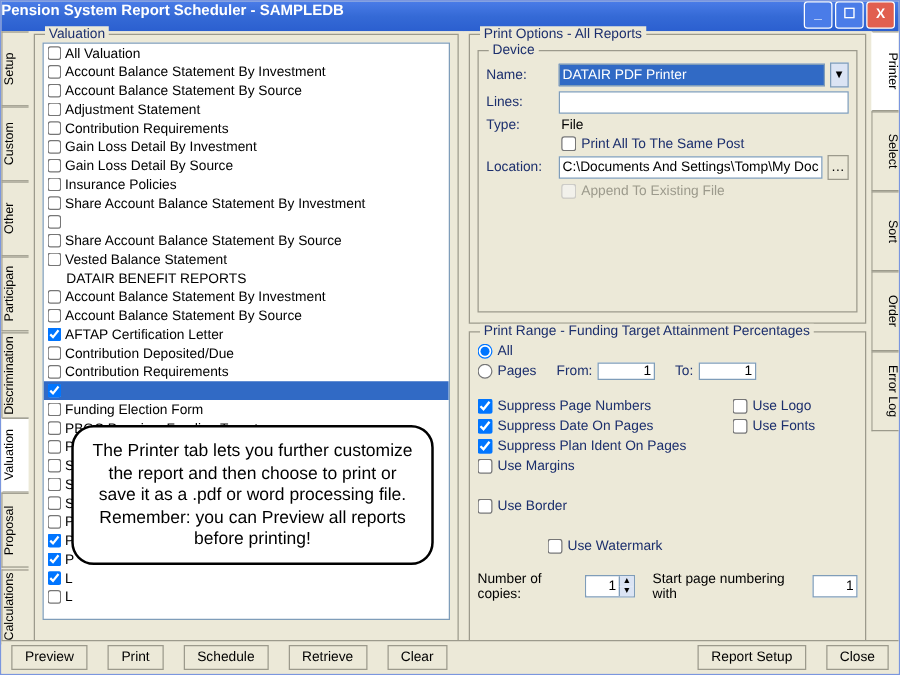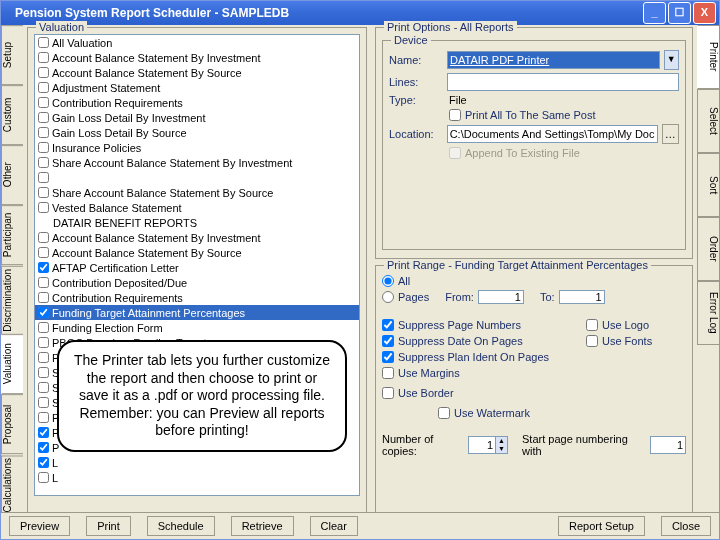--- a/index.html
+++ b/index.html
@@ -1,17 +1,17 @@
 <!DOCTYPE html>
 <html><head>
 <meta charset="utf-8">
 <style>
 html,body{margin:0;padding:0;font-family:Tahoma,Arial,sans-serif;font-size:11px;background:#ece9d8;color:#000}
 #app{width:720px;height:540px;position:relative;background:#ece9d8;border:1px solid #7a96df;box-sizing:border-box;overflow:hidden}
-.titlebar{height:24px;background:linear-gradient(to bottom,#4a7ce8,#356ad6 50%,#2b5fcf);display:flex;align-items:center;padding:0 3px 0 14px;color:#fff;font-weight:bold;font-size:12px}
+.titlebar{height:24px;background:linear-gradient(to bottom,#4a7ce8,#356ad6 50%,#2b5fcf);display:flex;align-items:flex-start;padding:0 3px 0 0;color:#fff;font-weight:bold;font-size:12px}
 .titlebar .title{flex:1}
 .titlebar .wbtn{width:21px;height:20px;margin-left:2px;border:1px solid #fff;border-radius:3px;font-family:Arial;font-size:11px;line-height:18px;text-align:center;font-weight:bold;cursor:pointer}
 .wbtn.min,.wbtn.max{background:#4a7ce8;color:#fff}
 .wbtn.close{background:#e15f4f;color:#fff}
 .body{position:absolute;top:24px;left:0;right:0;bottom:0}
 
 .vtabs{position:absolute;left:0;top:0;width:22px;height:490px;display:flex;flex-direction:column}
 .vtab{flex:1;border:1px solid #9c9a8c;border-left:none;background:#ece9d8;writing-mode:vertical-rl;transform:rotate(180deg);text-align:center;font-size:10px;padding:2px 0;cursor:pointer}
 .vtab.active{background:#fff;border-right:1px solid #fff}
 
@@ -147,21 +147,20 @@
             <div class="li">
               <input type="checkbox" style="">
               <span>Contribution Deposited/Due</span>
             </div>
             <div class="li">
               <input type="checkbox" style="">
               <span>Contribution Requirements</span>
             </div>
             <div class="li sel">
               <input type="checkbox" checked="" style="">
-              <span>Funding Target Attainment Percentages</span>
             </div>
             <div class="li">
               <input type="checkbox" style="">
               <span>Funding Election Form</span>
             </div>
             <div class="li">
               <input type="checkbox" style="">
               <span>PBGC Premium Funding Target</span>
             </div>
             <div class="li">
@@ -204,21 +203,21 @@
     </div>
   </div>
 
   <div class="rightpane">
     <div class="group" style="height:218px">
       <span class="group-title">Print Options - All Reports</span>
       <div class="group" style="margin:6px 0 0 0;height:196px">
         <span class="group-title">Device</span>
         <div class="row">
           <label class="fld">Name:</label>
-          <input class="txt sel" style="width: 214px; text-decoration: underline;" value="DATAIR PDF Printer">
+          <input class="txt sel" style="width: 214px;" value="DATAIR PDF Printer">
           <span class="dd">▼</span>
         </div>
         <div class="row">
           <label class="fld">Lines:</label>
           <input class="txt" style="width: 232px;" value="">
         </div>
         <div class="row">
           <label class="fld">Type:</label>
           <span>File</span>
         </div>
@@ -264,21 +263,21 @@
                 <span>Suppress Date On Pages</span>
               </div>
               <div class="chk" style="margin: 4px 0px;">
                 <input type="checkbox" checked="" style="">
                 <span>Suppress Plan Ident On Pages</span>
               </div>
               <div class="chk" style="margin: 4px 0px;">
                 <input type="checkbox" style="">
                 <span>Use Margins</span>
               </div>
-              <div class="chk" style="margin: 8px 0px;">
+              <div class="chk" style="margin: 20px 0px;">
                 <input type="checkbox" style="">
                 <span>Use Border</span>
               </div>
               <div class="chk" style="margin: 4px 0px; justify-content: center;">
                 <input type="checkbox" style="">
                 <span>Use Watermark</span>
               </div>
             </div>
         <div id="opts2" style="width:100px">
               <div class="chk" style="margin: 4px 0px;">

